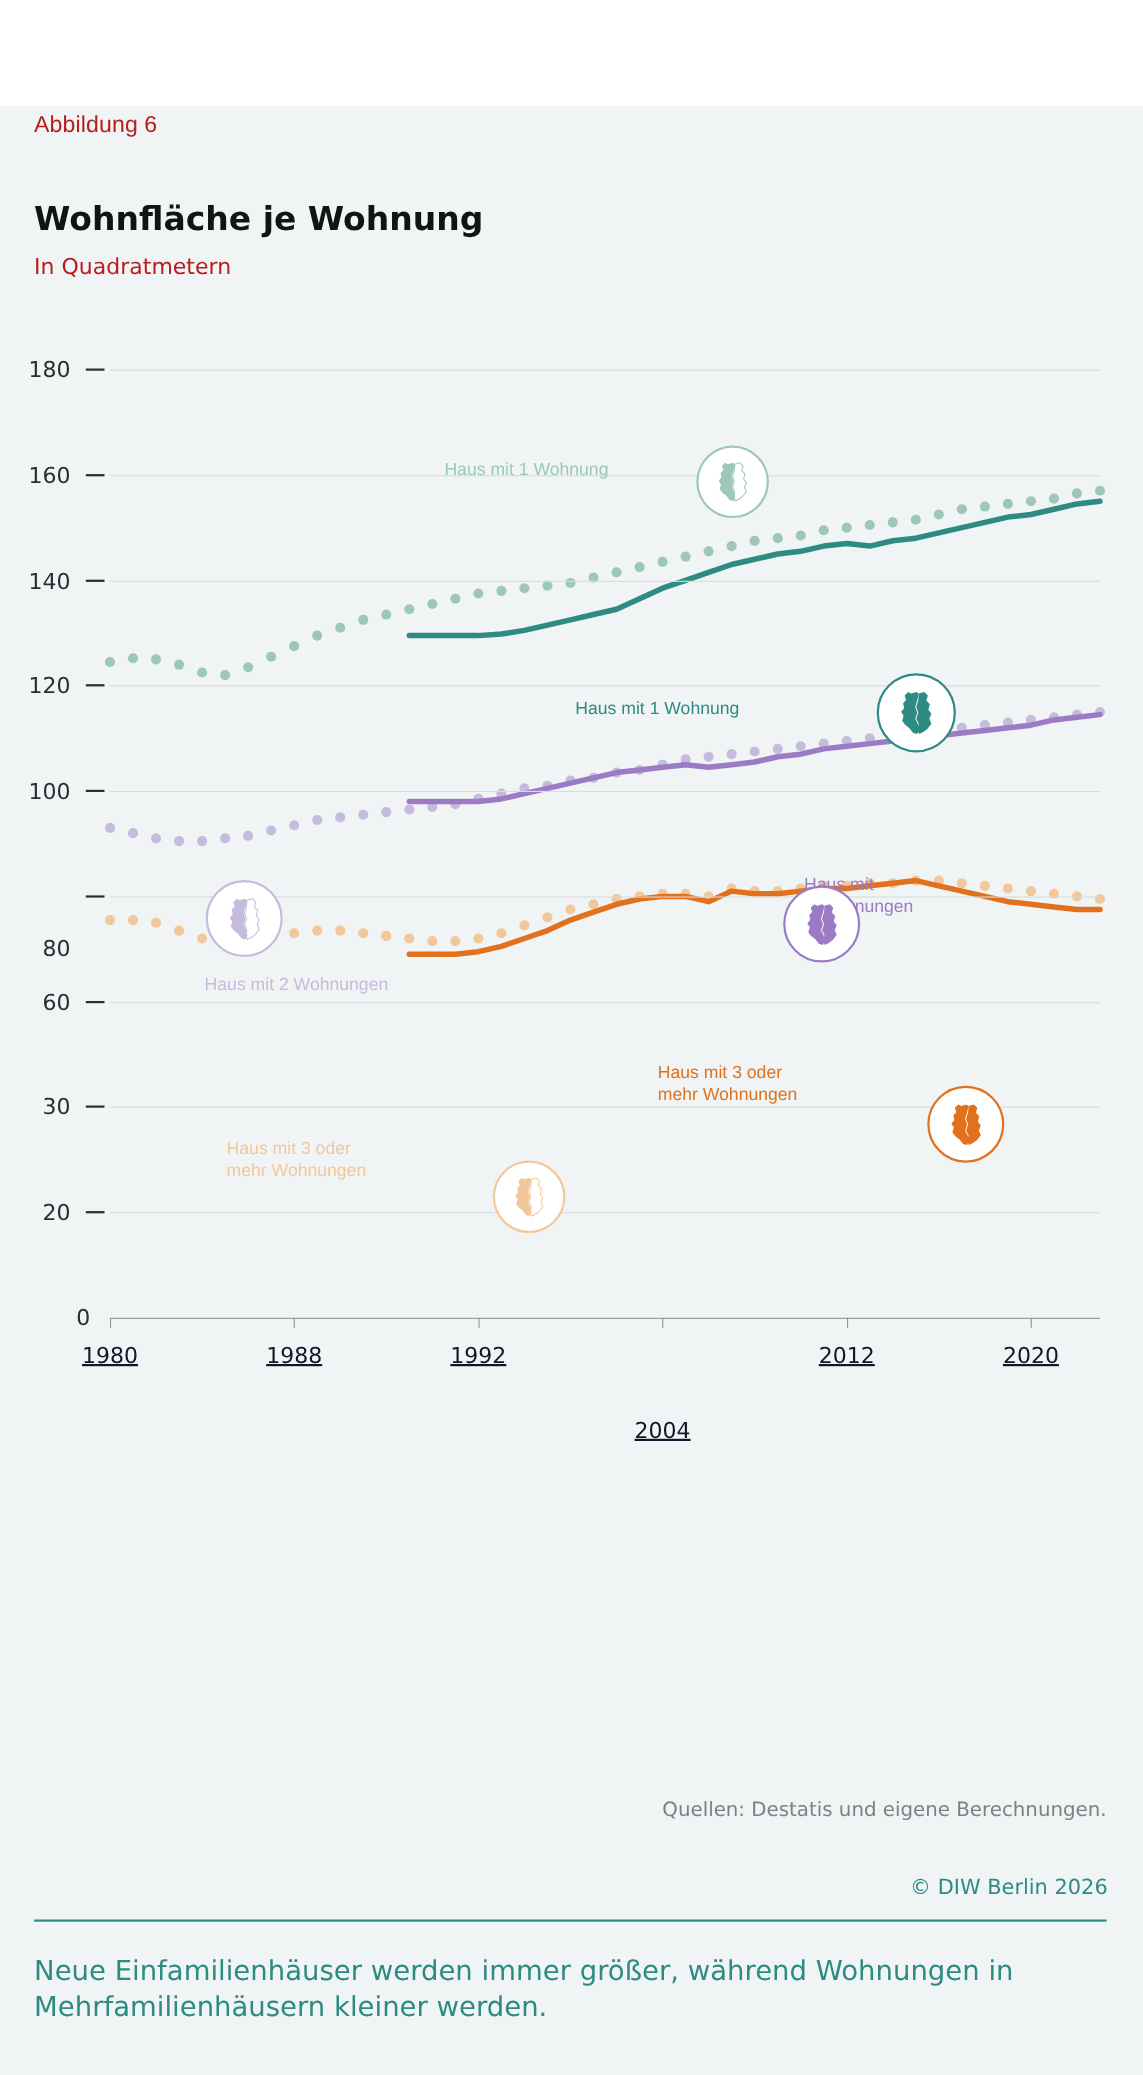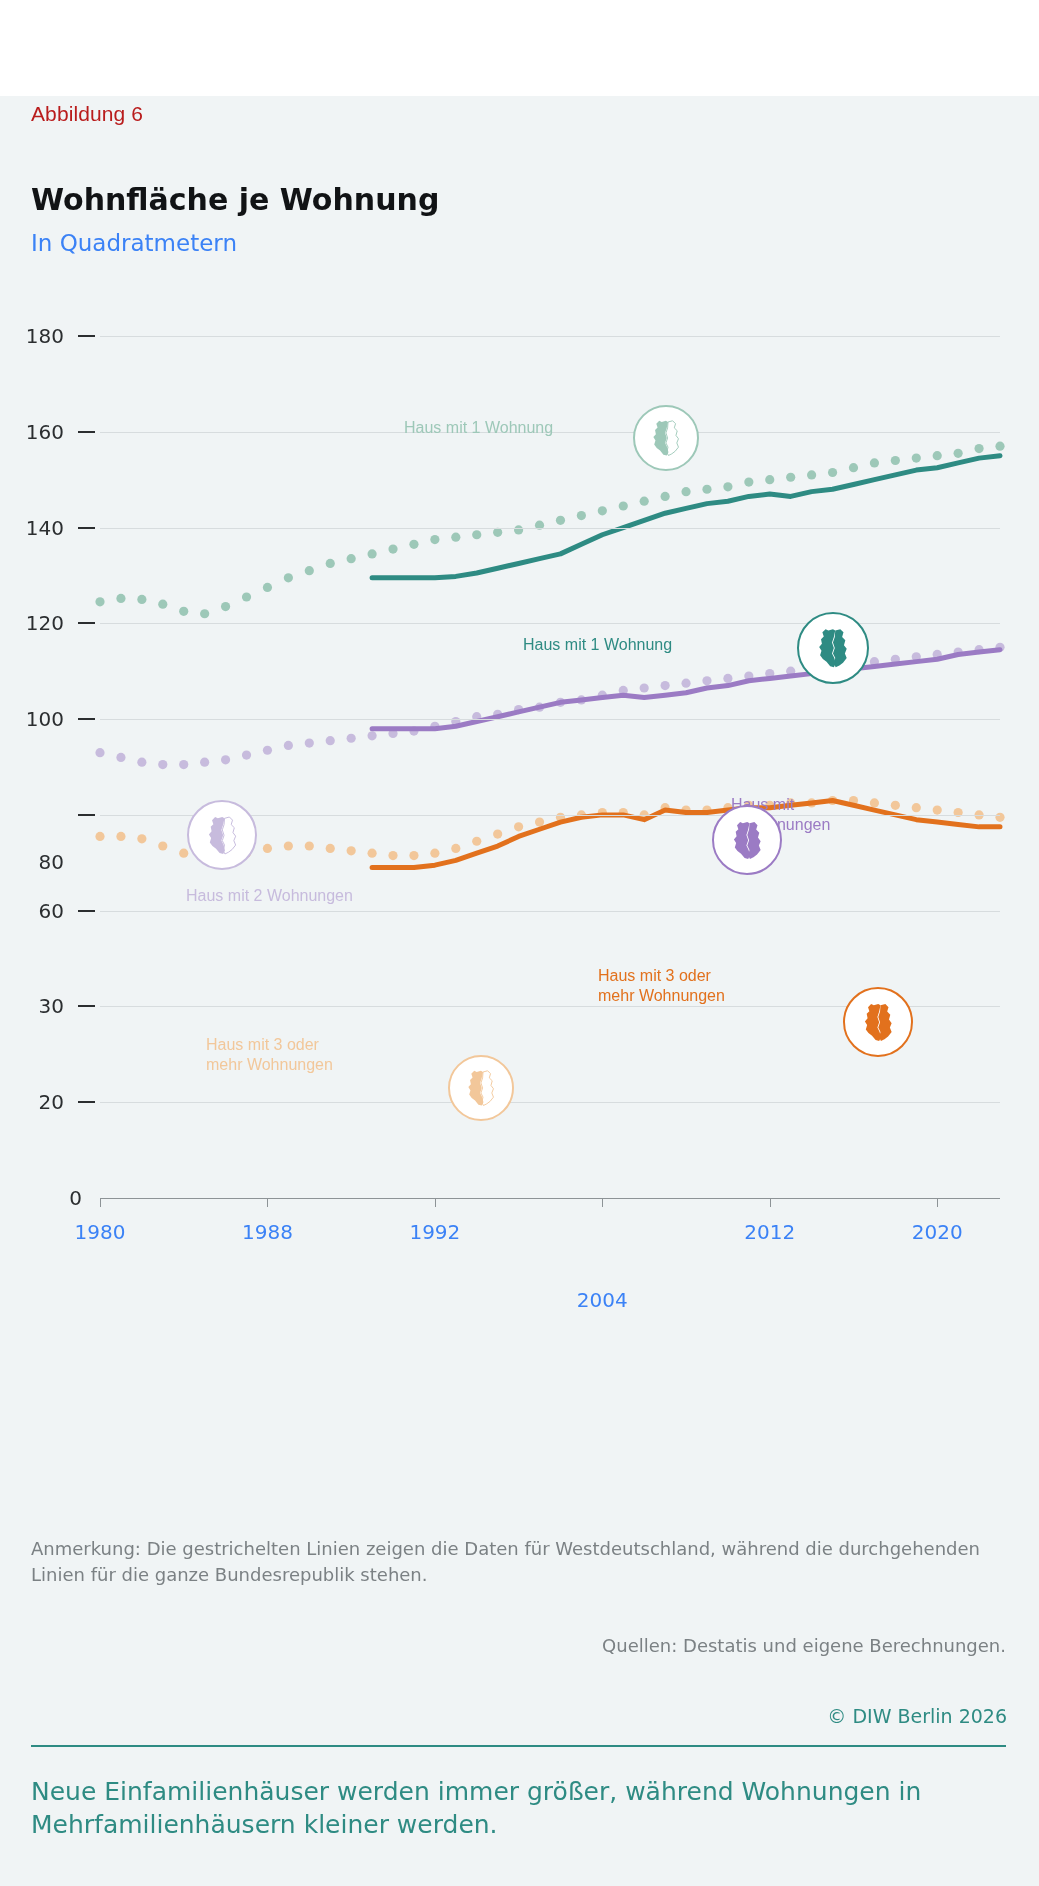--- a/index.html
+++ b/index.html
@@ -23,21 +23,21 @@
     font-size:21px;color:#b91c1c;letter-spacing:.1px;
     font-family:Liberation Sans, sans-serif;
   }
   .title{
     position:absolute;left:31px;top:185px;
     font-size:30px;font-weight:bold;color:#111315;
     font-family:"DejaVu Sans", sans-serif;line-height:1;
   }
   .subtitle{
     position:absolute;left:31px;top:232px;
-    font-size:23px;color:#3b82f6;font-weight:400;
+    font-size:20px;color:#b91c1c;font-weight:400;
     font-family:"DejaVu Sans", sans-serif;line-height:1;
   }
 
   
   .plot{
     position:absolute;
     left:100px;top:336px;
     width:900px;height:862px;
   }
   .gridline{
@@ -53,24 +53,25 @@
     font-size:20px;color:#2b2e30;
     font-family:"DejaVu Sans", sans-serif;
     transform:translateY(-50%);
     text-align:right;width:56px;
   }
   .xtick{
     position:absolute;top:862px;width:1px;height:9px;background:#8d9396;
   }
   .xlab{
     position:absolute;top:884px;
-    font-size:20px;color:#3b82f6;
+    font-size:20px;color:#0f172a;
     font-family:"DejaVu Sans", sans-serif;
     transform:translateX(-50%);
     white-space:nowrap;
+    text-decoration:underline;
   }
   svg.lines{position:absolute;left:0;top:0;width:900px;height:862px;overflow:visible;}
 
   
   .slabel{
     position:absolute;
     font-size:16px;
     font-family:Liberation Sans, sans-serif;
     line-height:1.22;
     white-space:pre-line;
@@ -341,18 +342,17 @@
       <div class="slabel" style="left: 598px; top: 966px; color: rgb(226, 113, 29);">Haus mit 3 oder
 mehr Wohnungen</div>
       <div class="badge" style="left: 843px; top: 987px; width: 66px; height: 66px; border: 2px solid rgb(226, 113, 29);">
         <svg width="44.550000000000004" height="44.550000000000004" viewBox="0 0 100 100">
           <path d="M55,12 L66,9 L73,16 L70,26 L77,33 L74,44 L80,52 L76,62 L80,72 L72,82 L64,88 L56,92 L52,84 L55,72 L50,62 L54,50 L50,38 L54,26 Z" fill="#e2711d"></path>
           <path d="M55,12 L50,9 L40,12 L34,9 L27,16 L30,25 L24,31 L26,41 L20,48 L25,56 L22,66 L28,74 L36,80 L44,90 L52,92 L56,84 L53,72 L48,62 L52,50 L48,38 L52,26 Z" fill="#e2711d"></path>
         </svg>
       </div>
     </div>
 
-  <div class="note n1">Anmerkung: Die gestrichelten Linien zeigen die Daten für Westdeutschland, während die durchgehenden Linien für die ganze Bundesrepublik stehen.</div>
   <div class="note n2">Quellen: Destatis und eigene Berechnungen.</div>
   <div class="copy">© DIW Berlin 2026</div>
   <div class="rule"></div>
   <div class="caption">Neue Einfamilienhäuser werden immer größer, während Wohnungen in Mehrfamilienhäusern kleiner werden.</div>
 </div>
 
 </body></html>

